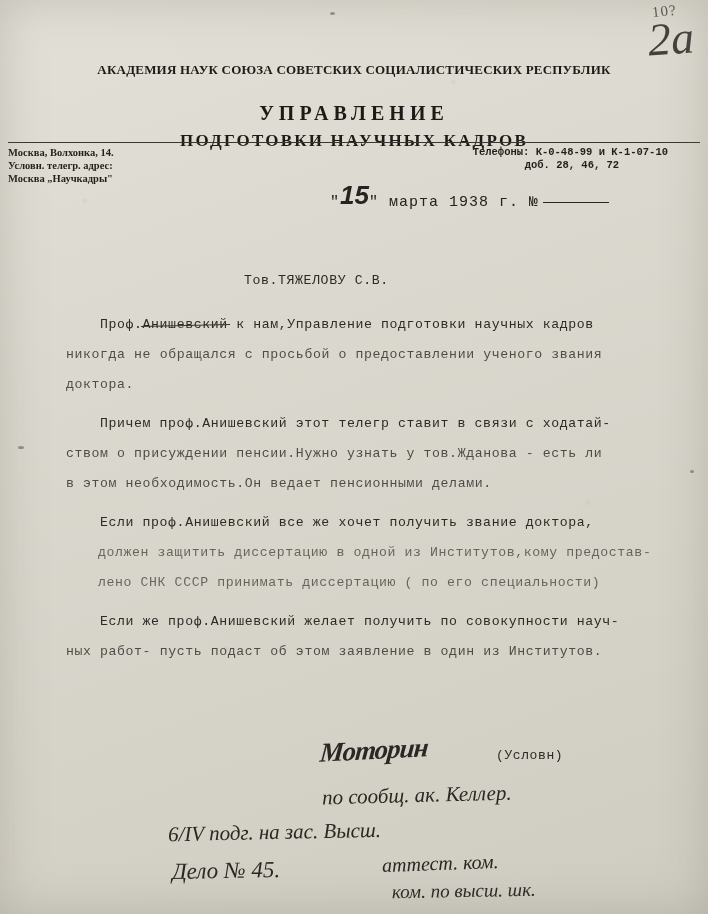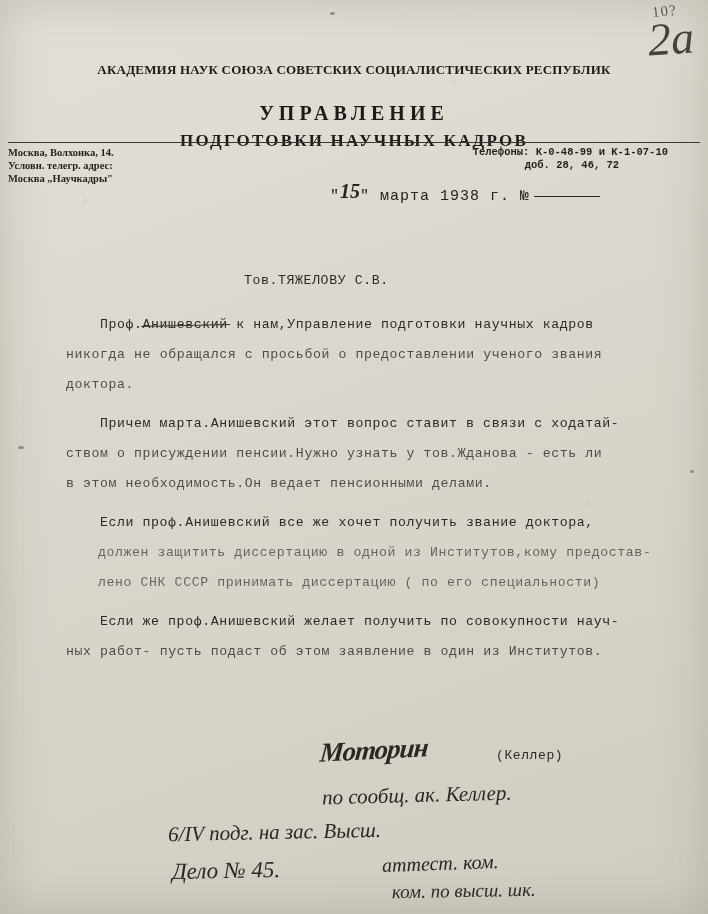--- a/index.html
+++ b/index.html
@@ -134,23 +134,23 @@
     position: absolute;
     left: 330px;
     top: 182px;
     font-family: "Liberation Mono", monospace;
     font-size: 15px;
     color: #262320;
     letter-spacing: 1px;
     white-space: nowrap;
   }
   .dateline .hand-day {
-    font-family: Liberation Serif, serif;
+    font-family: Liberation Sans, sans-serif;
     font-style: italic;
-    font-size: 20px;
+    font-size: 26px;
     font-weight: bold;
     letter-spacing: 0;
     position: relative;
     top: -2px;
   }
   .dateline .blank {
     display: inline-block;
     width: 66px;
     border-bottom: 1.4px solid #2b2824;
     margin-left: 4px;
@@ -308,39 +308,39 @@
 
     <div class="para">
       <span class="ln"><span class="indent"></span><span>Проф.<span class="struck">Анишевский</span> к нам,Управление подготовки научных кадров</span></span>
       <span class="ln faint">никогда не обращался с просьбой о предоставлении ученого звания</span>
       <span class="ln faint">доктора.</span>
     </div>
 
 
 
     <div class="para">
-      <span class="ln"><span class="indent"></span><span>Причем марта.Анишевский этот вопрос ставит в связи с ходатай-</span></span>
+      <span class="ln"><span class="indent"></span><span>Причем проф.Анишевский этот телегр ставит в связи с ходатай-</span></span>
       <span class="ln faint">ством о присуждении пенсии.Нужно узнать у тов.Жданова - есть ли</span>
       <span class="ln faint">в этом необходимость.Он ведает пенсионными делами.</span>
     </div>
 
     <div class="para">
       <span class="ln"><span class="indent"></span><span>Если проф.Анишевский все же хочет получить звание доктора,</span></span>
       <span class="ln fainter">должен защитить диссертацию в одной из Институтов,кому предостав-</span>
       <span class="ln fainter">лено СНК СССР принимать диссертацию ( по его специальности)</span>
     </div>
 
     <div class="para">
       <span class="ln"><span class="indent"></span><span>Если же проф.Анишевский желает получить по совокупности науч-</span></span>
       <span class="ln faint">ных работ- пусть подаст об этом заявление в один из Институтов.</span>
     </div>
   </div>
 
   <div class="hand sig-main">Моторин</div>
-  <div class="sig-name-typed">(Келлер)</div>
+  <div class="sig-name-typed">(Условн)</div>
 
   <div class="hand hand-line-1">по сообщ. ак. Келлер.</div>
   <div class="hand hand-line-2">6/IV подг. на зас. Высш.</div>
   <div class="hand hand-line-3">Дело № 45.</div>
   <div class="hand hand-line-3b">аттест. ком.</div>
   <div class="hand hand-line-4">ком. по высш. шк.</div>
 
   <div class="stray" style="left:18px; top:446px; width:6px; height:3px;"></div>
   <div class="stray" style="left:330px; top:12px; width:5px; height:3px;"></div>
   <div class="stray" style="left:690px; top:470px; width:4px; height:3px;"></div>

